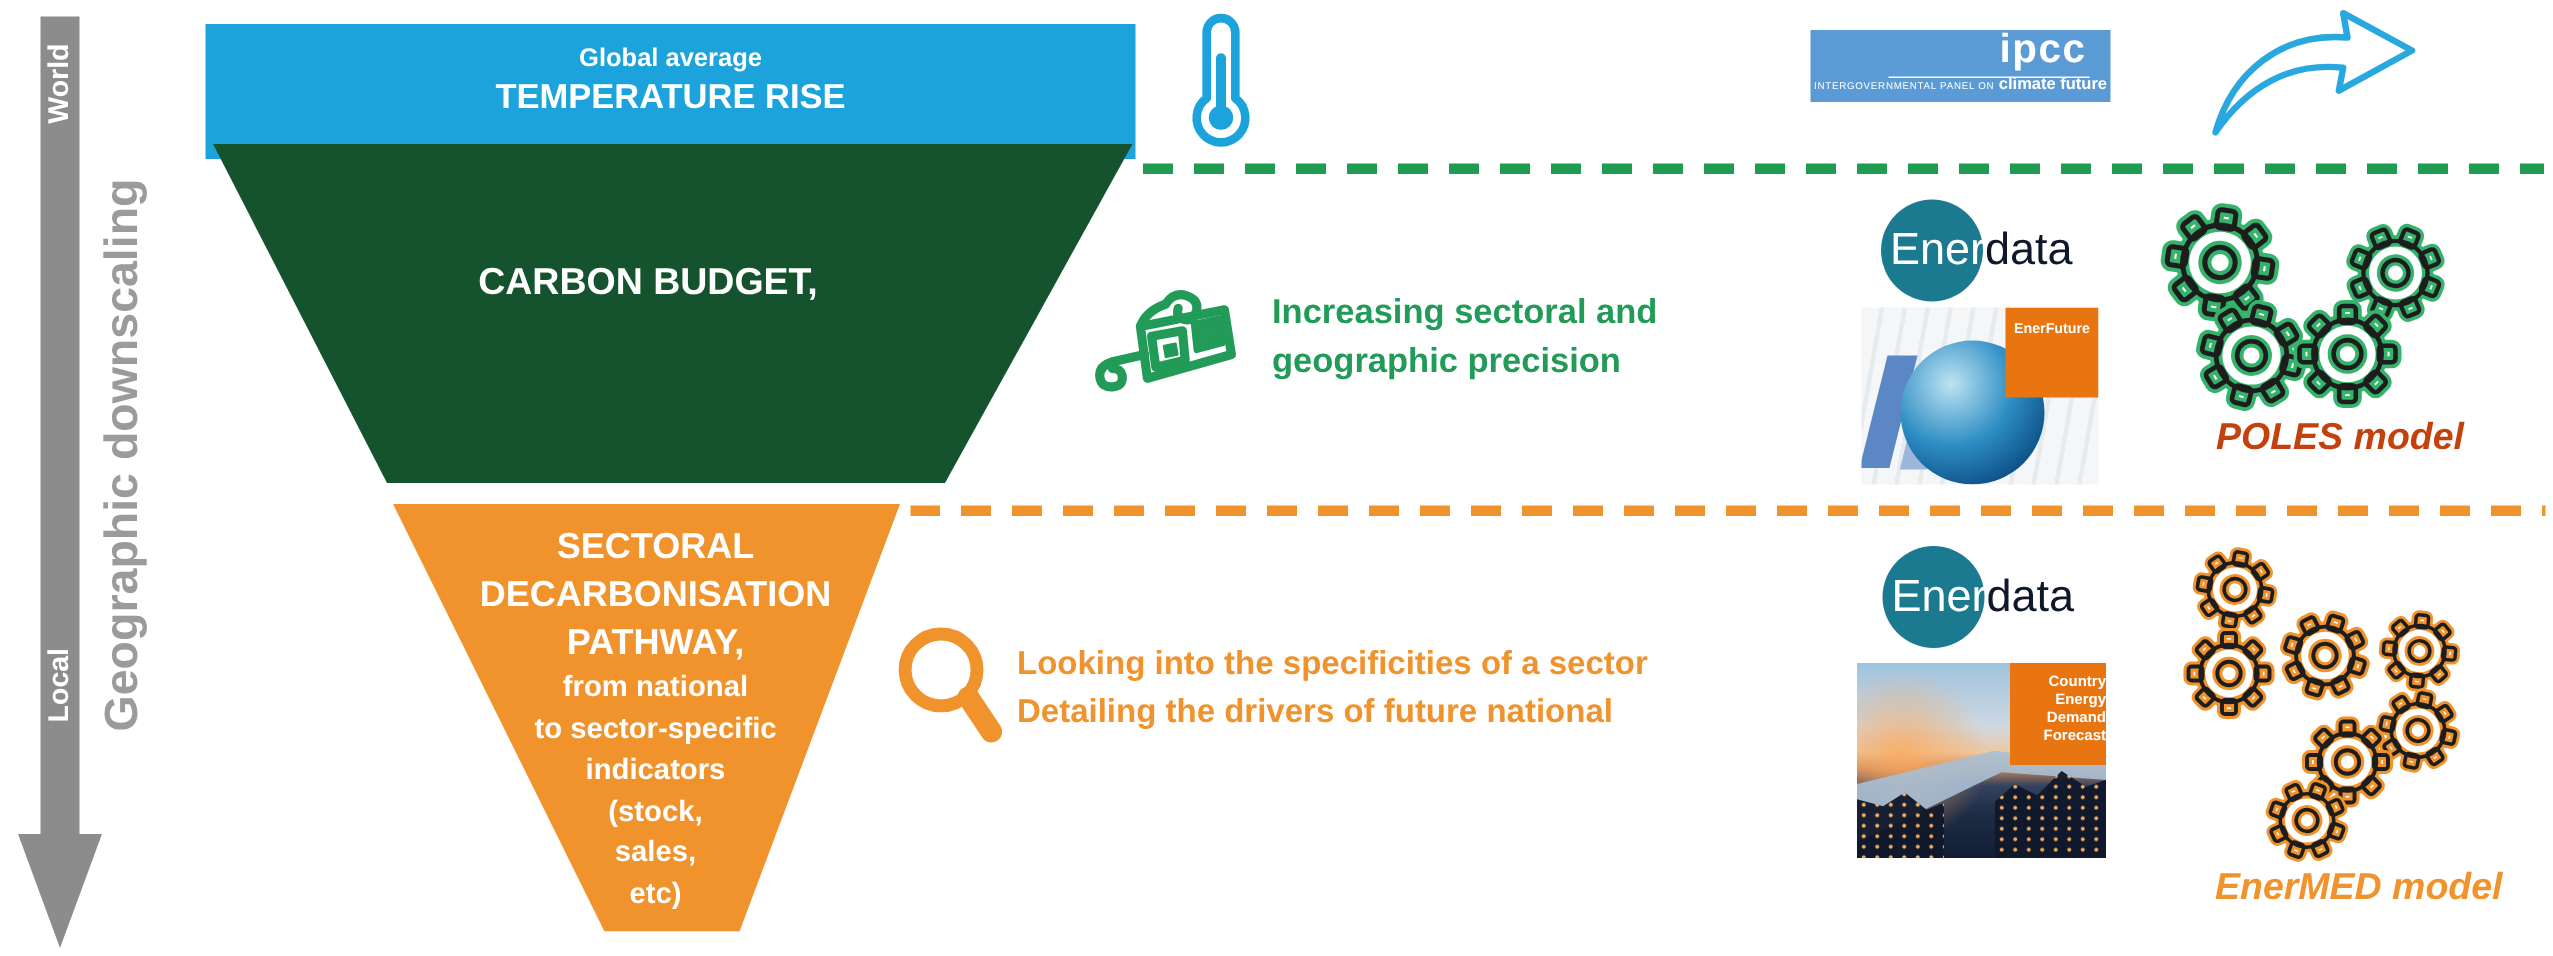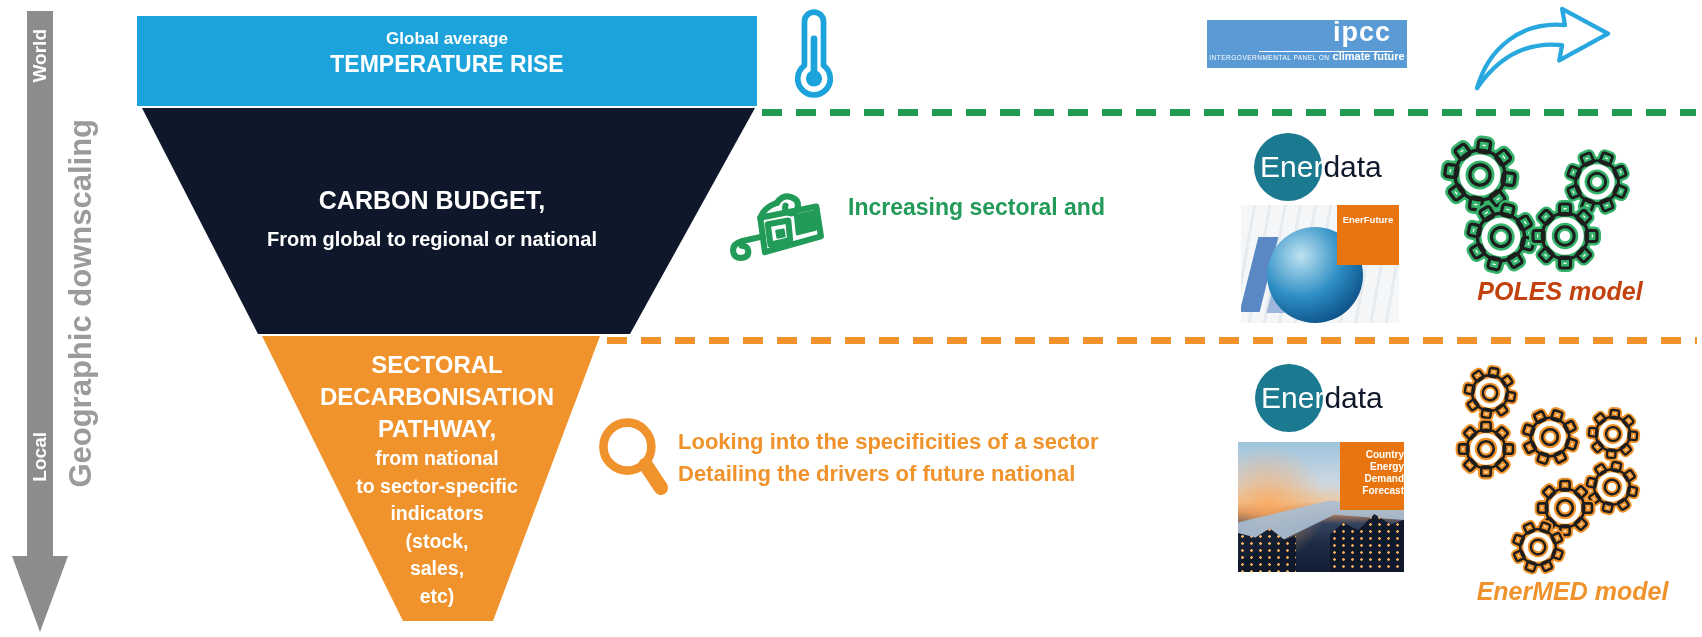--- a/index.html
+++ b/index.html
@@ -13,21 +13,21 @@
   .axis-head{left:12px;top:556px;width:56px;height:76px;background:#8C8C8C;
     clip-path:polygon(0 0,100% 0,50% 100%);}
   .vlabel{display:flex;align-items:center;justify-content:center;}
   .vlabel span{writing-mode:vertical-rl;transform:rotate(180deg);white-space:nowrap;}
   .axis-word{color:#fff;font-weight:700;font-size:19px;}
   .axis-world{left:27px;top:16px;width:26px;height:80px;}
   .axis-local{left:27px;top:422px;width:26px;height:70px;}
   .axis-title{left:54px;top:118px;width:54px;height:370px;color:#9B9B9B;font-weight:700;font-size:31px;}
   
   .lvl1{left:137px;top:16px;width:620px;height:90px;background:#1CA3DC;}
-  .lvl2{left:137px;top:106px;width:620px;height:264px;background:#0f172a;
+  .lvl2{left:137px;top:94px;width:620px;height:264px;background:#14532d;
     clip-path:polygon(5px 2px,618px 2px,493px 228px,121px 228px);}
   .lvl3{left:137px;top:335px;width:620px;height:287px;background:#F0932C;
     clip-path:polygon(125px 1px,463px 1px,356px 286px,266px 286px);}
   .funnel-text{position:absolute;color:#fff;font-weight:700;text-align:center;}
   .lvl1-text{left:0;top:11px;width:100%;}
   .l1a{font-size:17px;line-height:24px;}
   .l1b{font-size:23px;line-height:27px;}
   .lvl2-text{left:40px;top:78px;width:510px;}
   .l2a{font-size:25px;line-height:33px;}
   .l2b{font-size:20px;line-height:26px;margin-top:9px;}
@@ -130,21 +130,20 @@
 
   <div class="abs lvl1">
     <div class="funnel-text lvl1-text">
       <div class="l1a">Global average</div>
       <div class="l1b">TEMPERATURE RISE</div>
     </div>
   </div>
   <div class="abs lvl2">
     <div class="funnel-text lvl2-text">
       <div class="l2a">CARBON BUDGET,</div>
-      <div class="l2b">From global to regional or national</div>
     </div>
   </div>
   <div class="abs lvl3">
     <div class="funnel-text lvl3-text">
       <div class="l3h">SECTORAL</div>
       <div class="l3h">DECARBONISATION</div>
       <div class="l3h">PATHWAY,</div>
       <div class="l3d">from national</div>
       <div class="l3d">to sector-specific</div>
       <div class="l3d">indicators</div>
@@ -180,20 +179,21 @@
       <path d="M64,47 L86,43 L88,64 L67,69 Z"></path>
       <path d="M73,54 l8,-1.5 l1.3,7.5 l-8,1.6 Z" fill="#229A58" stroke-width="2"></path>
       <path d="M56,40 Q60,29 74,24"></path>
       <path d="M74,24 q6,-9 15,-6 q9,3 7,11 q-2,8 -9,6 q-6,-2 -4,-8"></path>
       <path d="M59,60 L37,65"></path>
       <path d="M37,65 q-11,3 -10,11 q1,8 10,7 q7,-1 6,-8 q-1,-5 -7,-5"></path>
     </g>
   </svg>
   <div class="abs heading h-green">
     <div>Increasing sectoral and</div>
+    <div>geographic precision</div>
   </div>
 
   <div class="abs enerdata ed1">
     <div class="ed-circle"></div>
     <div class="ed-text">
       <span class="ed-part1">Ener</span><span class="ed-part2">data</span>
     </div>
   </div>
   <div class="abs card ef-card">
     <div class="ef-bar1"></div>

